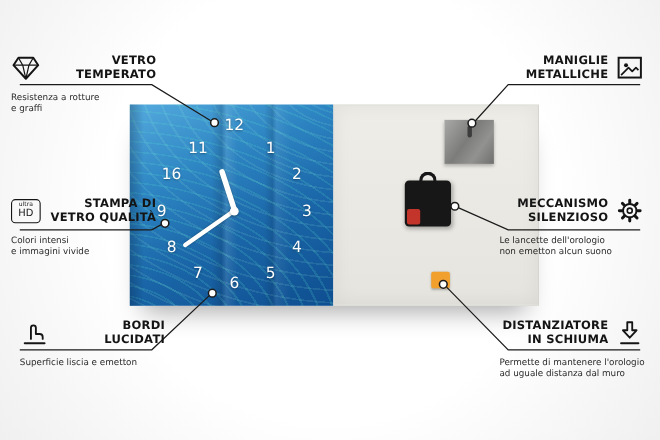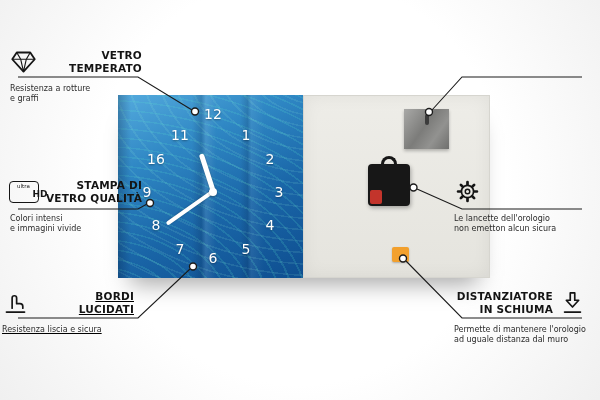--- a/index.html
+++ b/index.html
@@ -56,25 +56,25 @@
   .callout .title { flex:1; font-weight:bold; font-size:10.5px; line-height:1.22;
     letter-spacing:0.2px; color:#141414; text-align:right; white-space:pre-line; }
   .callout .subtitle { margin-top:9px; font-size:8px; line-height:1.3; color:#2b2b2b;
     text-align:left; white-space:pre-line; }
   .icon { flex:0 0 auto; width:27px; height:27px; display:flex; align-items:center; justify-content:center; }
   .icon svg { width:100%; height:100%; }
 
   .ultra-hd { width:30px; height:22px; border:1.6px solid #151515; border-radius:4px;
     display:flex; flex-direction:column; align-items:center; justify-content:center; line-height:1; }
   .ultra-hd .t { font-size:5.5px; color:#151515; }
-  .ultra-hd .b { font-size:9px; font-weight:bold; color:#151515;padding-left:33px; }
+  .ultra-hd .b { font-size:9px; font-weight:normal; color:#151515; }
 
   .co-vetro        { left:10px;  top:48px; }
   .co-stampa       { left:10px;  top:178px; }
-  .co-bordi        { left:2px;  top:289px;text-decoration:underline; }
+  .co-bordi        { left:18px;  top:289px; }
   .co-maniglie     { left:454px; top:48px; }
   .co-meccanismo   { left:454px; top:178px; }
   .co-distanziatore{ left:454px; top:289px; }
 </style>
 </head>
 <body>
 
 <div class="stage">
 
   <div class="product">
@@ -166,40 +166,53 @@
     <div class="row">
       <span class="icon">
         <svg viewBox="0 0 24 24">
             <path d="M9 17 V8 a2 2 0 0 1 4 0 v5 h3 a2.5 2.5 0 0 1 2.5 2.5 V17" fill="none" stroke="#151515" stroke-width="1.5" stroke-linecap="round" stroke-linejoin="round"></path>
             <path d="M4 20.5 h16" fill="none" stroke="#151515" stroke-width="1.6" stroke-linecap="round"></path>
           </svg>
       </span>
       <div class="title">BORDI
 LUCIDATI</div>
     </div>
-    <div class="subtitle">Resistenza liscia e sicura</div>
+    <div class="subtitle">Superficie liscia e emetton</div>
   </div>
 
   <div class="callout co-maniglie">
+    <div class="row">
+      <div class="title">MANIGLIE
+METALLICHE</div>
+      <span class="icon">
+        <svg viewBox="0 0 24 24">
+            <rect x="3" y="4" width="18" height="16" fill="none" stroke="#151515" stroke-width="1.6"></rect>
+            <circle cx="9" cy="10" r="1.6" fill="#151515"></circle>
+            <path d="M5 18 L11 12 L14 15 L17 12 L19 14" fill="none" stroke="#151515" stroke-width="1.4" stroke-linejoin="round"></path>
+          </svg>
+      </span>
+    </div>
   </div>
 
   <div class="callout co-meccanismo">
     <div class="row">
+      <div class="title">MECCANISMO
+SILENZIOSO</div>
       <span class="icon">
         <svg viewBox="0 0 24 24" fill="none" stroke="#151515">
           <circle cx="12" cy="12" r="5.4" stroke-width="1.5"></circle>
           <circle cx="12" cy="12" r="2" stroke-width="1.3"></circle>
           <g stroke-width="2.4" stroke-linecap="round">
             <path d="M12 3.6 V6 M12 18 V20.4 M3.6 12 H6 M18 12 H20.4 M6.1 6.1 L7.8 7.8 M16.2 16.2 L17.9 17.9 M6.1 17.9 L7.8 16.2 M16.2 7.8 L17.9 6.1"></path>
           </g>
         </svg>
       </span>
     </div>
     <div class="subtitle">Le lancette dell'orologio
-non emetton alcun sicura</div>
+non emetton alcun suono</div>
   </div>
 
   <div class="callout co-distanziatore">
     <div class="row">
       <div class="title">DISTANZIATORE
 IN SCHIUMA</div>
       <span class="icon">
         <svg viewBox="0 0 24 24" fill="none" stroke="#151515">
             <path d="M10 3.5 h4 v6.5 h3.5 L12 16 L6.5 10 H10 Z" stroke-width="1.5" stroke-linejoin="round"></path>
             <path d="M5 20.5 h14" stroke-width="1.6" stroke-linecap="round"></path>

